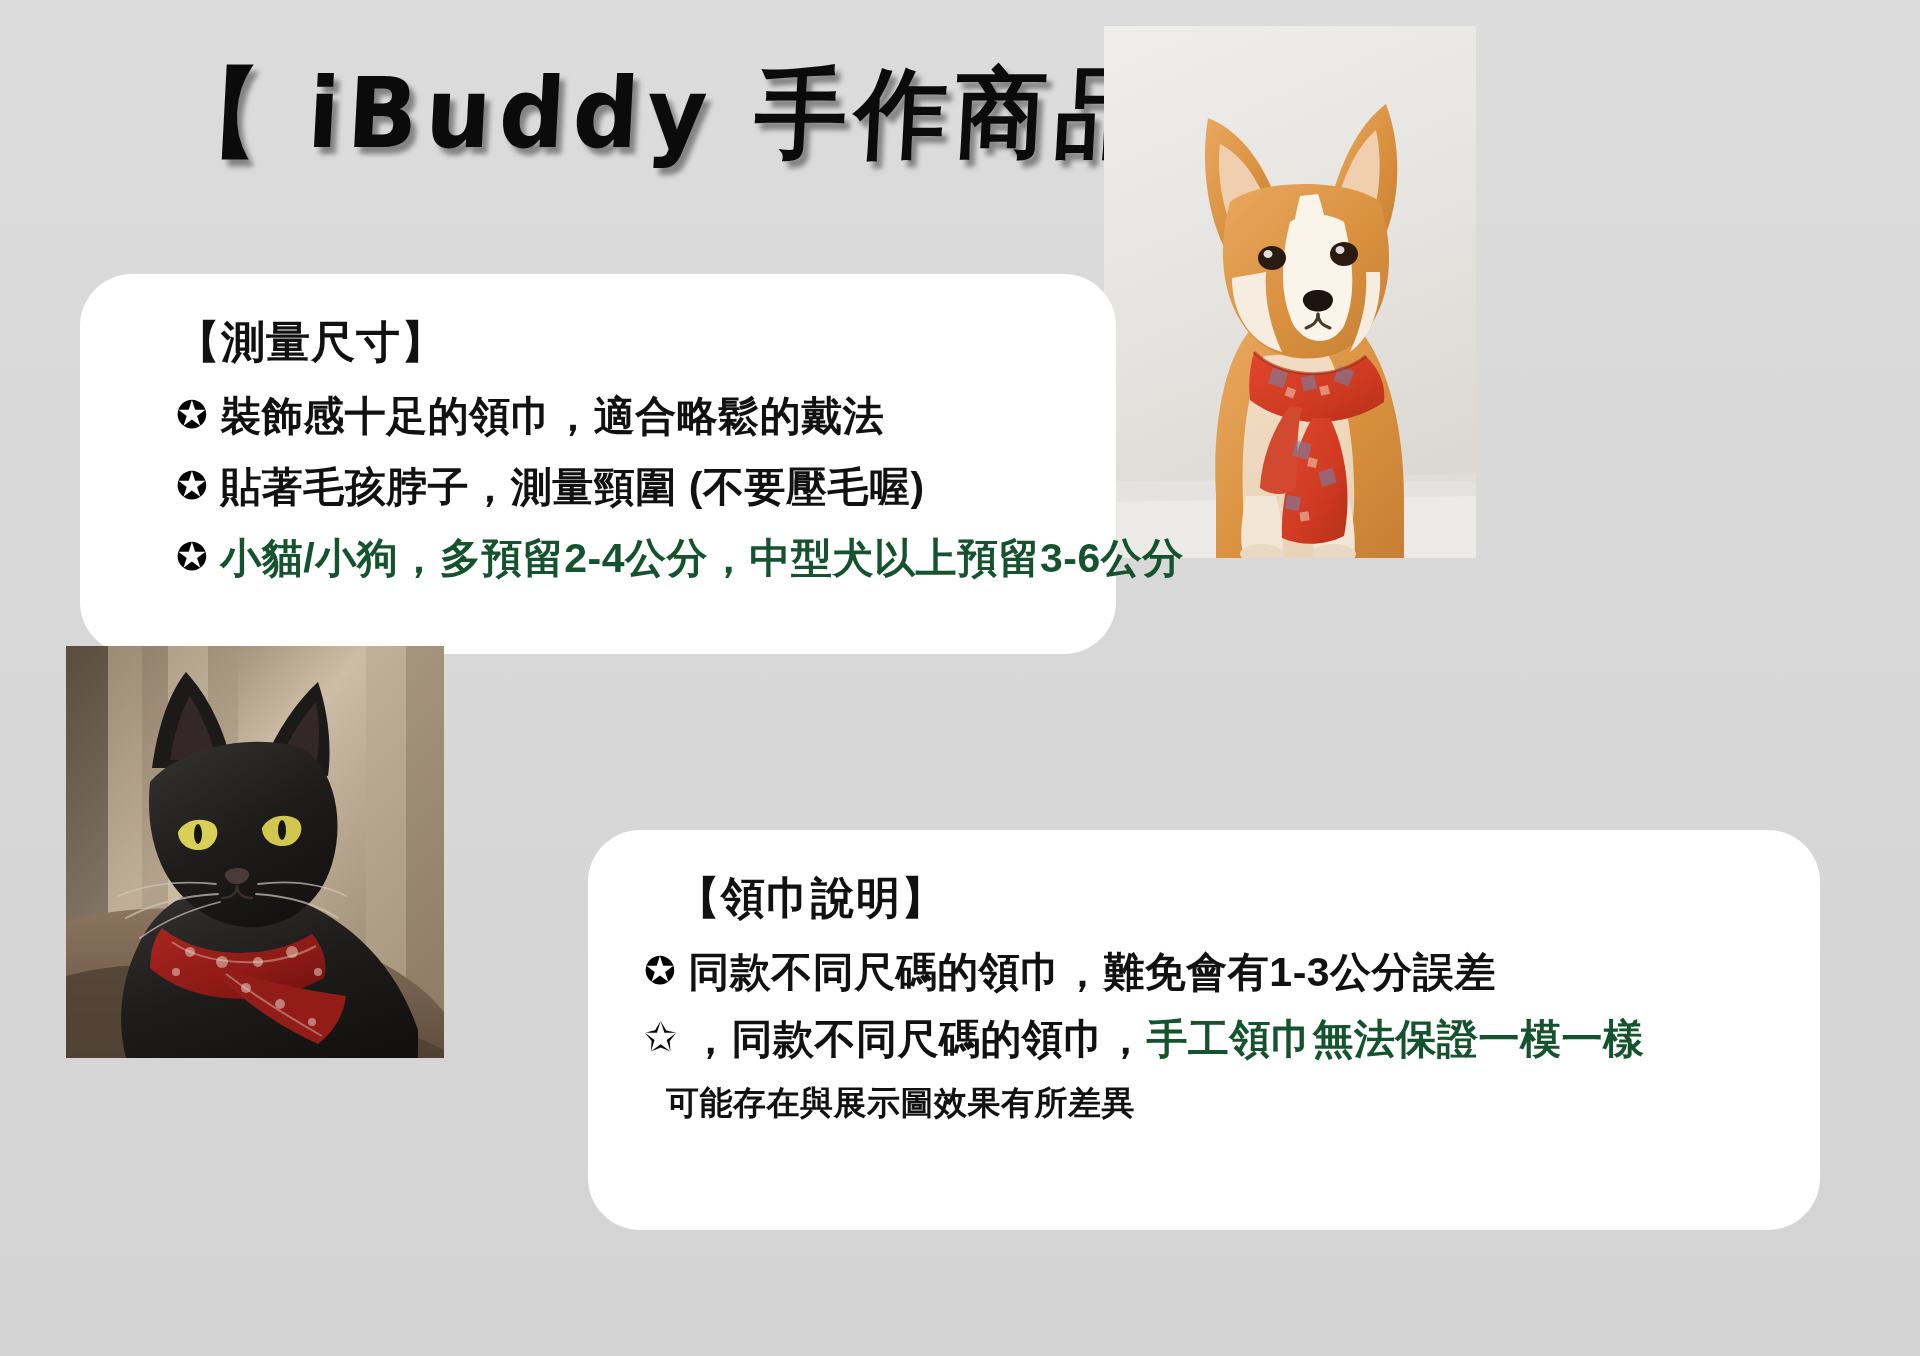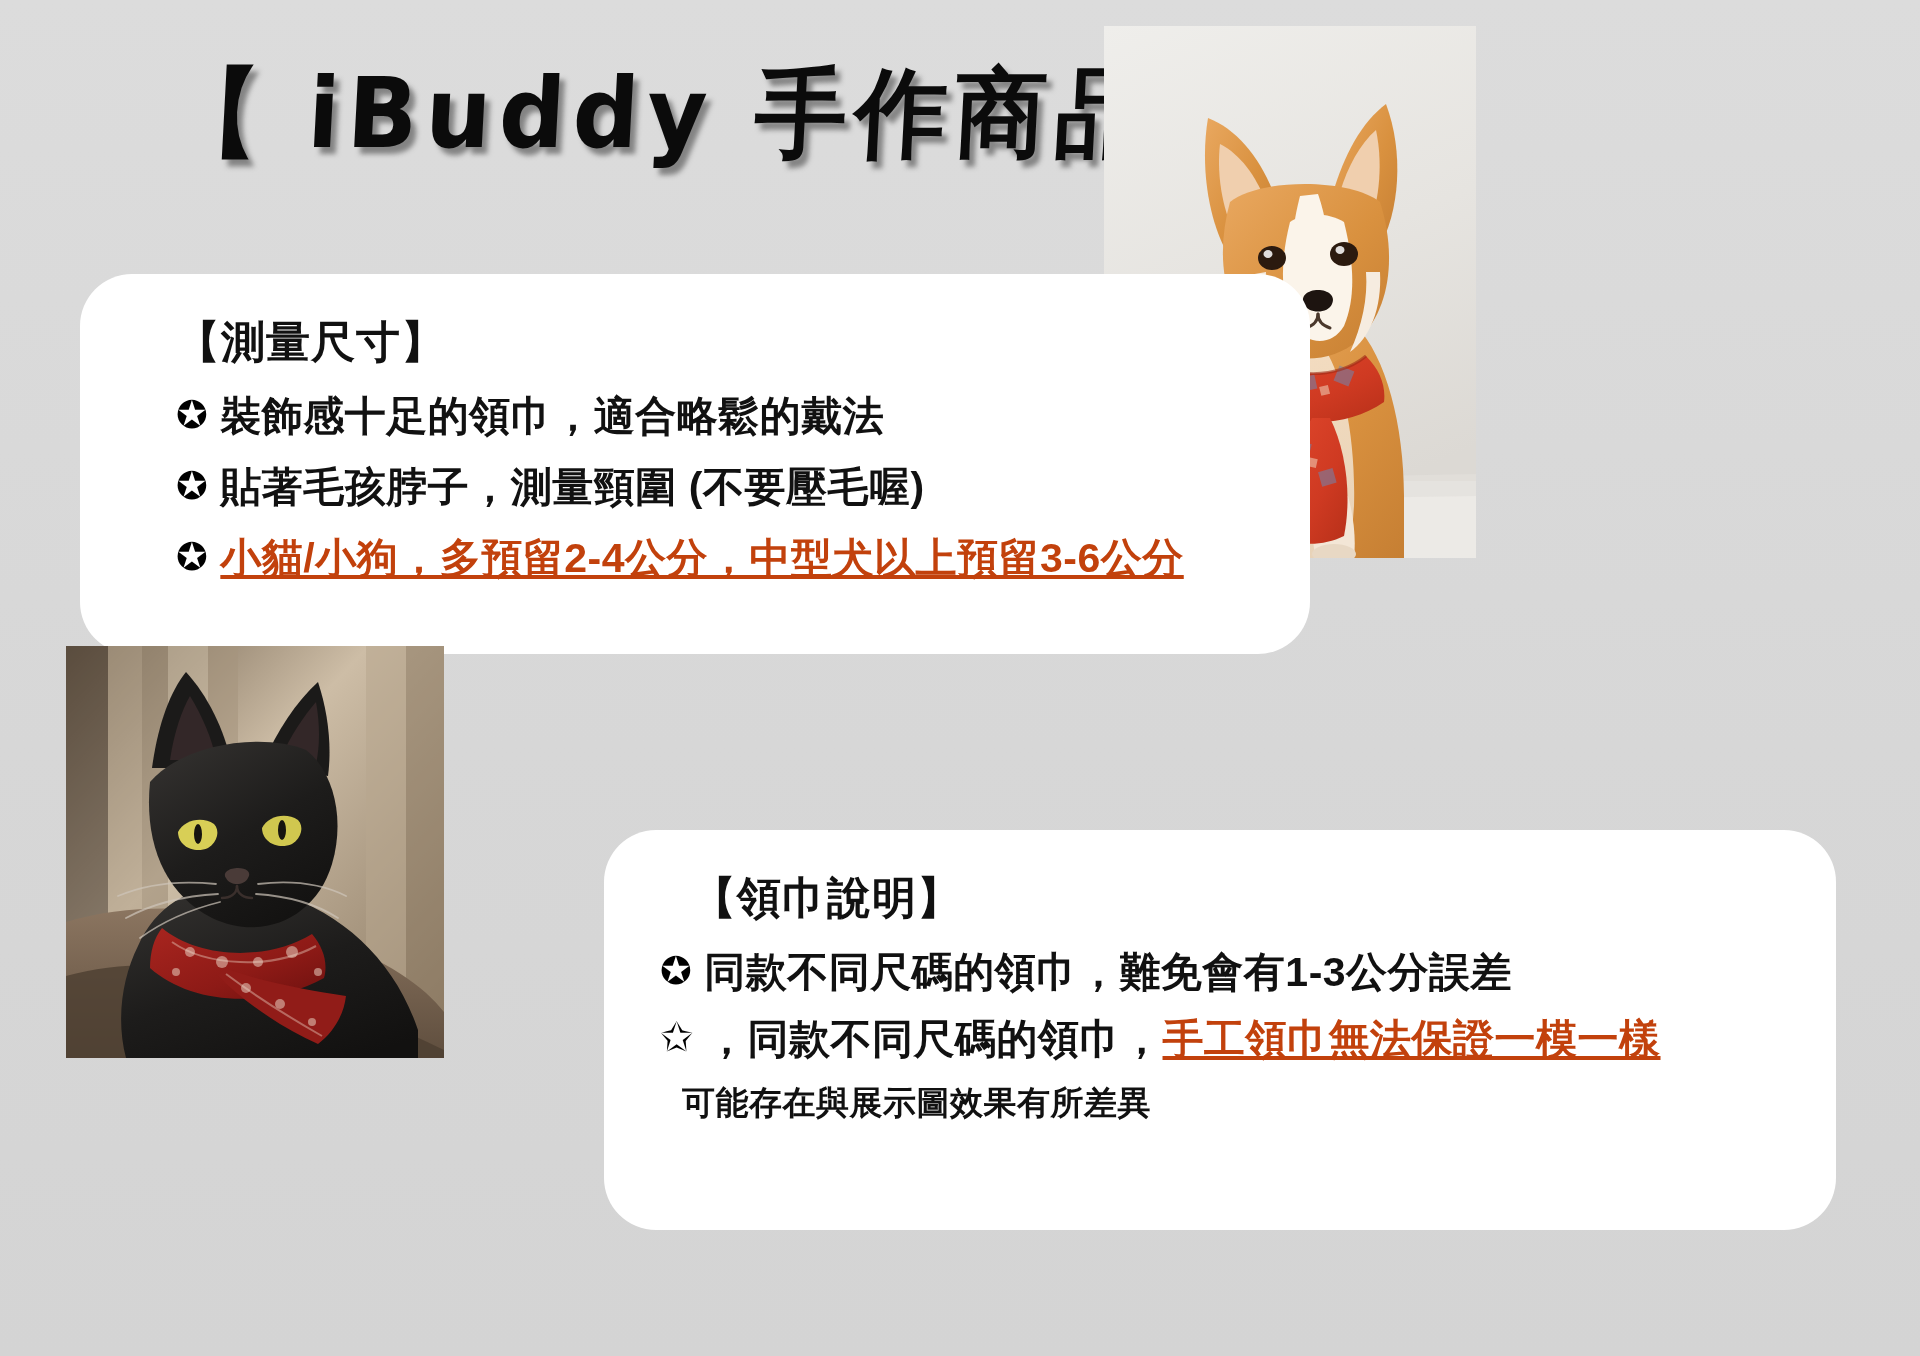--- a/index.html
+++ b/index.html
@@ -41,26 +41,26 @@
   
   .card {
     position: absolute;
     background: #ffffff;
     border-radius: 52px;
     box-sizing: border-box;
   }
   .card-one {
     left: 80px;
     top: 274px;
-    width: 1230px;
+    width: 1036px;
     height: 380px;
     padding: 44px 0 0 96px;
   }
   .card-two {
-    left: 604px;
+    left: 588px;
     top: 830px;
     width: 1232px;
     height: 400px;
     padding: 44px 0 0 56px;
   }
 
   .card-heading {
     font-size: 44px;
     font-weight: 700;
     color: #111111;
@@ -90,21 +90,21 @@
     flex: 0 0 auto;
     font-size: 38px;
     color: #000000;
     margin-right: 12px;
     line-height: 1;
     position: relative;
     top: -2px;
   }
   .bullet-icon.hollow { font-size: 40px; }
 
-  .bullet-text.red { color: #c2410c; text-decoration: underline; }
+  .bullet-text.red { color: #14532d; }
 
   .plain-row {
     font-size: 33px;
     font-weight: 700;
     color: #111111;
     letter-spacing: 0.5px;
     line-height: 1.0;
     margin-left: 22px;
     white-space: nowrap;
   }

